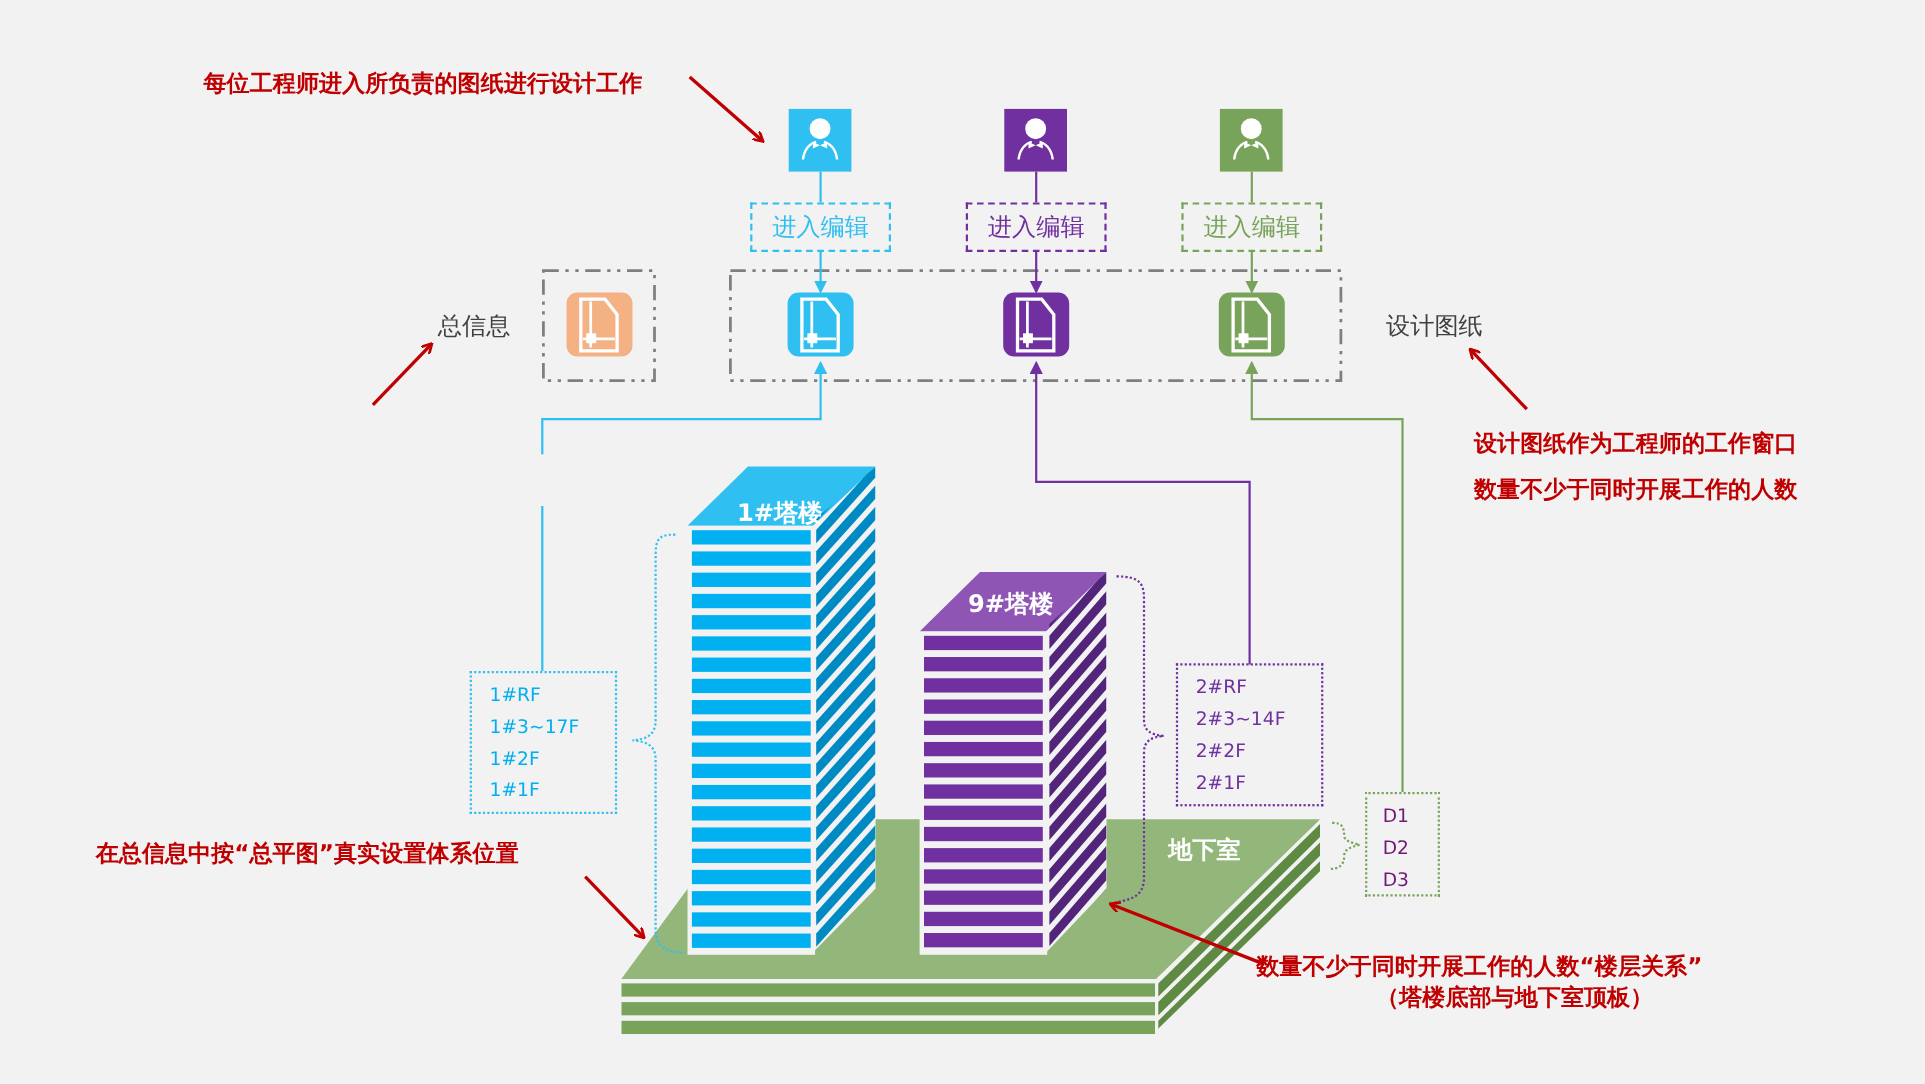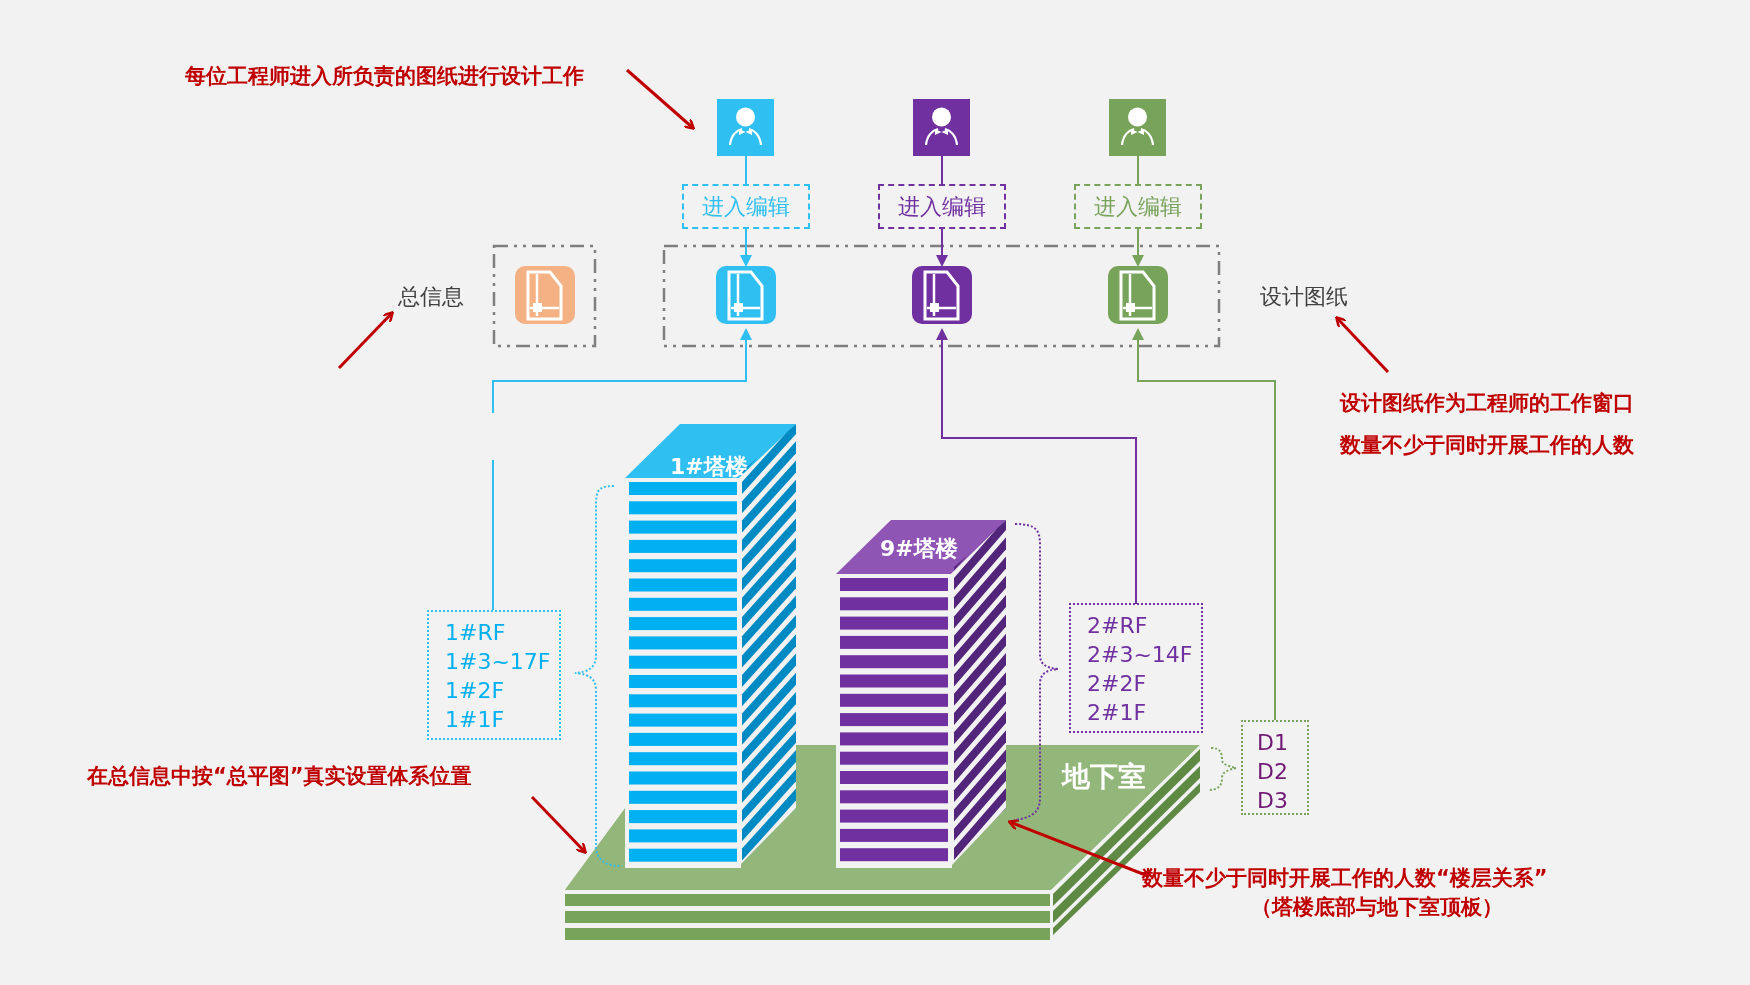--- a/index.html
+++ b/index.html
@@ -2,21 +2,21 @@
 <html><head>
 <meta charset="utf-8">
 <style>
   html,body{margin:0;padding:0;}
   body{width:1750px;height:985px;background:#f2f2f2;position:relative;overflow:hidden;font-family:"DejaVu Sans","Liberation Sans",sans-serif;}
   #stage{position:absolute;left:0;top:0;width:1750px;height:985px;}
   .txt{position:absolute;white-space:nowrap;}
   .note{color:#c00000;font-weight:bold;font-size:21px;}
   .plain{color:#404040;font-size:22px;}
   .lbl{position:absolute;display:flex;align-items:center;justify-content:center;font-size:22px;box-sizing:border-box;}
-  .flist{position:absolute;box-sizing:border-box;font-size:22px;line-height:29px;padding:6px 0 0 16px;font-family:"DejaVu Sans",sans-serif;}
+  .flist{position:absolute;box-sizing:border-box;font-size:17px;line-height:29px;padding:6px 0 0 16px;font-family:"DejaVu Sans",sans-serif;}
 </style>
 </head>
 <body>
 
 <div id="stage">
   <svg id="art" width="1750" height="985" style="position:absolute;left:0;top:0">
     <defs>
       <marker id="arrRed" markerWidth="10" markerHeight="10" refX="8" refY="5" orient="auto" markerUnits="userSpaceOnUse">
         <path d="M0,0 L9,5 L0,10" fill="none" stroke="#c00000" stroke-width="2.5"></path>
       </marker>
@@ -263,21 +263,21 @@
     <div>2#1F</div>
   </div>
   <div class="flist" style="left:1241px;top:720px;width:68px;height:95px;border:2px dotted #78a35a;color:#701a75;padding-left:14px;">
     <div>D1</div>
     <div>D2</div>
     <div>D3</div>
   </div>
 
   <div class="txt" style="left:670px;top:452px;color:#fff;font-weight:bold;font-size:22px;">1#塔楼</div>
   <div class="txt" style="left:880px;top:534px;color:#fff;font-weight:bold;font-size:22px;">9#塔楼</div>
-  <div class="txt" style="left:1062px;top:758px;color:#fff;font-weight:bold;font-size:28px;">地下室</div>
+  <div class="txt" style="left:1062px;top:758px;color:#fff;font-weight:bold;font-size:22px;">地下室</div>
 
   <div class="txt note" style="left:185px;top:62px;">每位工程师进入所负责的图纸进行设计工作</div>
   <div class="txt note" style="left:1340px;top:389px;">设计图纸作为工程师的工作窗口</div>
   <div class="txt note" style="left:1340px;top:431px;">数量不少于同时开展工作的人数</div>
   <div class="txt note" style="left:87px;top:762px;">在总信息中按“总平图”真实设置体系位置</div>
   <div class="txt note" style="left:1142px;top:864px;">数量不少于同时开展工作的人数“楼层关系”</div>
   <div class="txt note" style="left:1251px;top:893px;">（塔楼底部与地下室顶板）</div>
 </div>
 
 </body></html>

